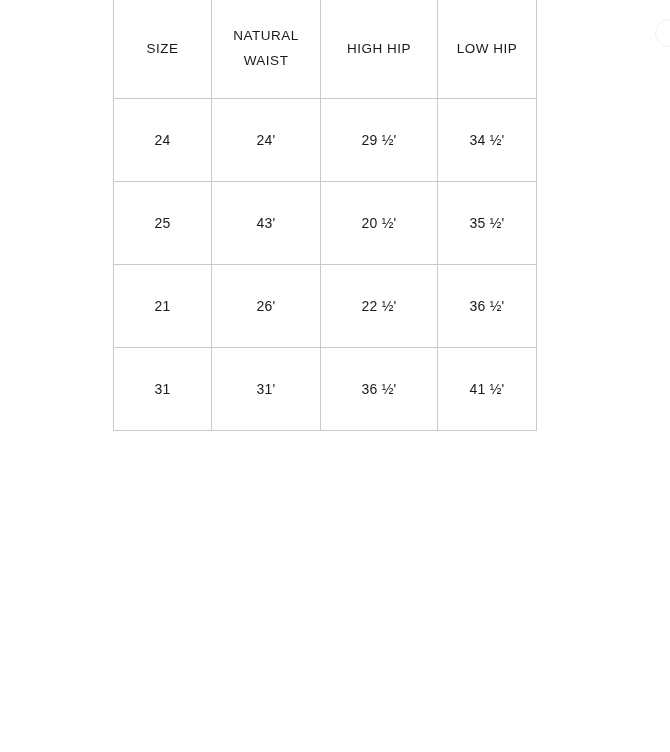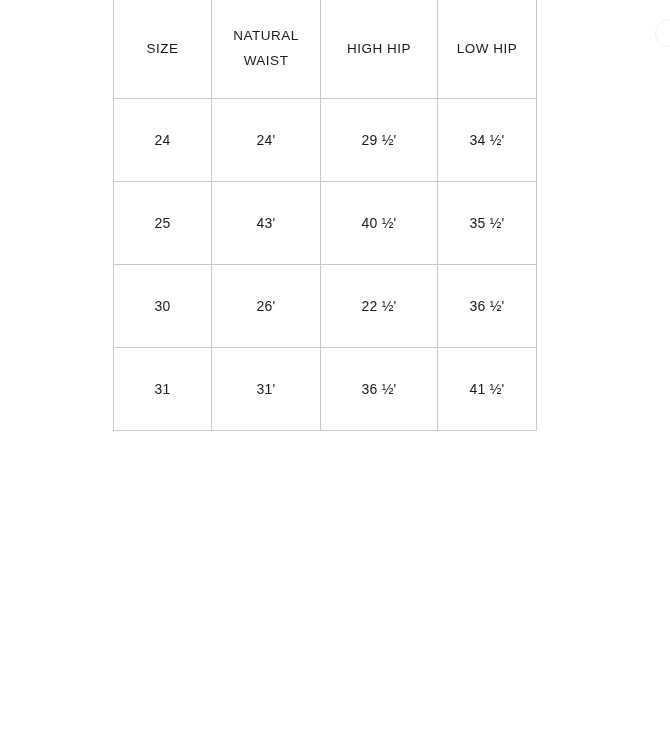--- a/index.html
+++ b/index.html
@@ -125,25 +125,25 @@
       <tbody id="size-chart-body">
           <tr>
             <td>24</td>
             <td>24'</td>
             <td>29 ½'</td>
             <td>34 ½'</td>
           </tr>
           <tr>
             <td>25</td>
             <td>43'</td>
-            <td>40 ½'</td>
+            <td>20 ½'</td>
             <td>35 ½'</td>
           </tr>
           <tr>
-            <td>30</td>
+            <td>21</td>
             <td>26'</td>
             <td>22 ½'</td>
             <td>36 ½'</td>
           </tr>
           <tr>
             <td>31</td>
             <td>31'</td>
             <td>36 ½'</td>
             <td>41 ½'</td>
           </tr>

